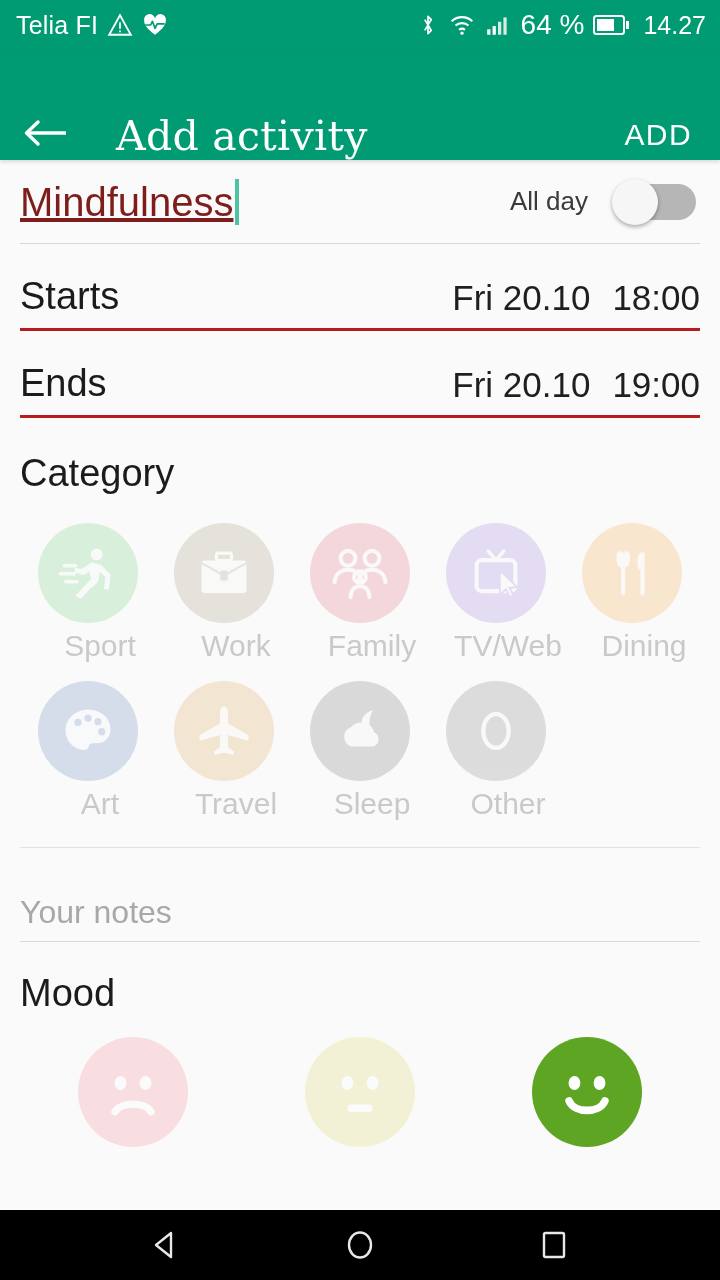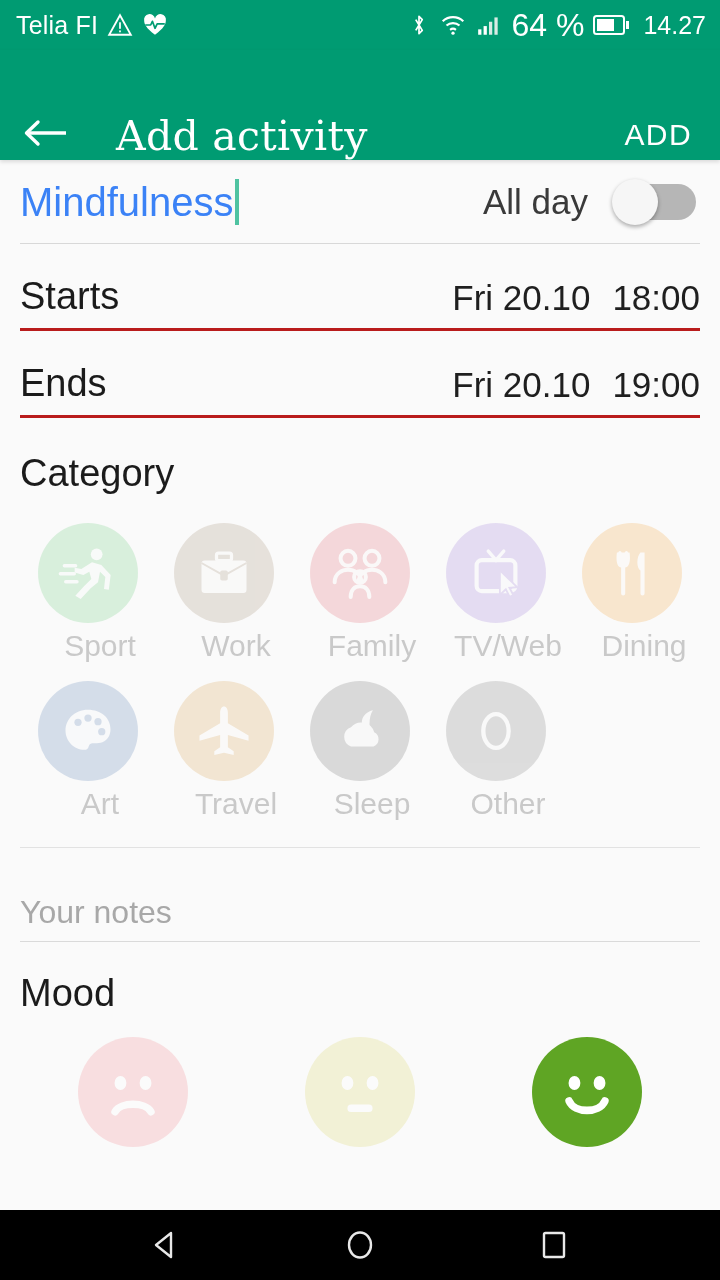--- a/index.html
+++ b/index.html
@@ -15,21 +15,21 @@
   .statusbar {
     height:50px; background:#009b72; color:#ffffff;
     display:flex; align-items:center; justify-content:space-between;
     padding:0 14px 0 16px;
     text-align:center;
   }
   .sb-left { display:flex; align-items:center; gap:9px; }
   .sb-right { display:flex; align-items:center; gap:9px; }
   .carrier { font-size:25px; letter-spacing:.2px; }
   .sb-icon { display:block; }
-  .battery-pct { font-size:32px; margin-left:1px; }
+  .battery-pct { font-size:28px; margin-left:1px; }
   .clock { font-size:25px; margin-left:3px; }
 
   
   .appbar {
     height:110px; background:#009b72; color:#ffffff;
     display:flex; align-items:flex-end; padding:0 22px 0 18px;
     box-shadow:0 2px 4px rgba(0,0,0,.13);
     position:relative; z-index:4;
   }
   .back-btn { width:54px; height:54px; display:flex; align-items:center; justify-content:center; }
@@ -45,27 +45,28 @@
 
   .row {
     display:flex; align-items:flex-end; justify-content:space-between;
     border-bottom:3px solid #b91c1c;
     height:87px; padding-bottom:10px;
   }
   .title-row { height:84px; align-items:center; padding-bottom:0; border-bottom:1px solid #d8d8d8; }
 
   .title-input-wrap { display:flex; align-items:center; flex:1; }
   .title-input {
-    font-size:40px; color:#3b82f6; line-height:1;
+    font-size:40px; color:#7f1d1d; line-height:1;
     font-family:"Liberation Sans", sans-serif;
+    text-decoration:underline;
   }
   .caret { width:4px; height:46px; background:#4fc3a1; margin-left:2px; }
 
   .allday-wrap { display:flex; align-items:center; gap:26px; padding-right:4px; }
-  .allday-label { font-size:35px; color:#3a3a3a; }
+  .allday-label { font-size:26px; color:#3a3a3a; }
   .toggle {
     width:82px; height:36px; border-radius:18px; background:#b6b6b6;
     position:relative;
   }
   .toggle .knob {
     position:absolute; left:-2px; top:-5px;
     width:46px; height:46px; border-radius:50%;
     background:#f6f6f6; box-shadow:0 2px 4px rgba(0,0,0,.33);
   }
 

